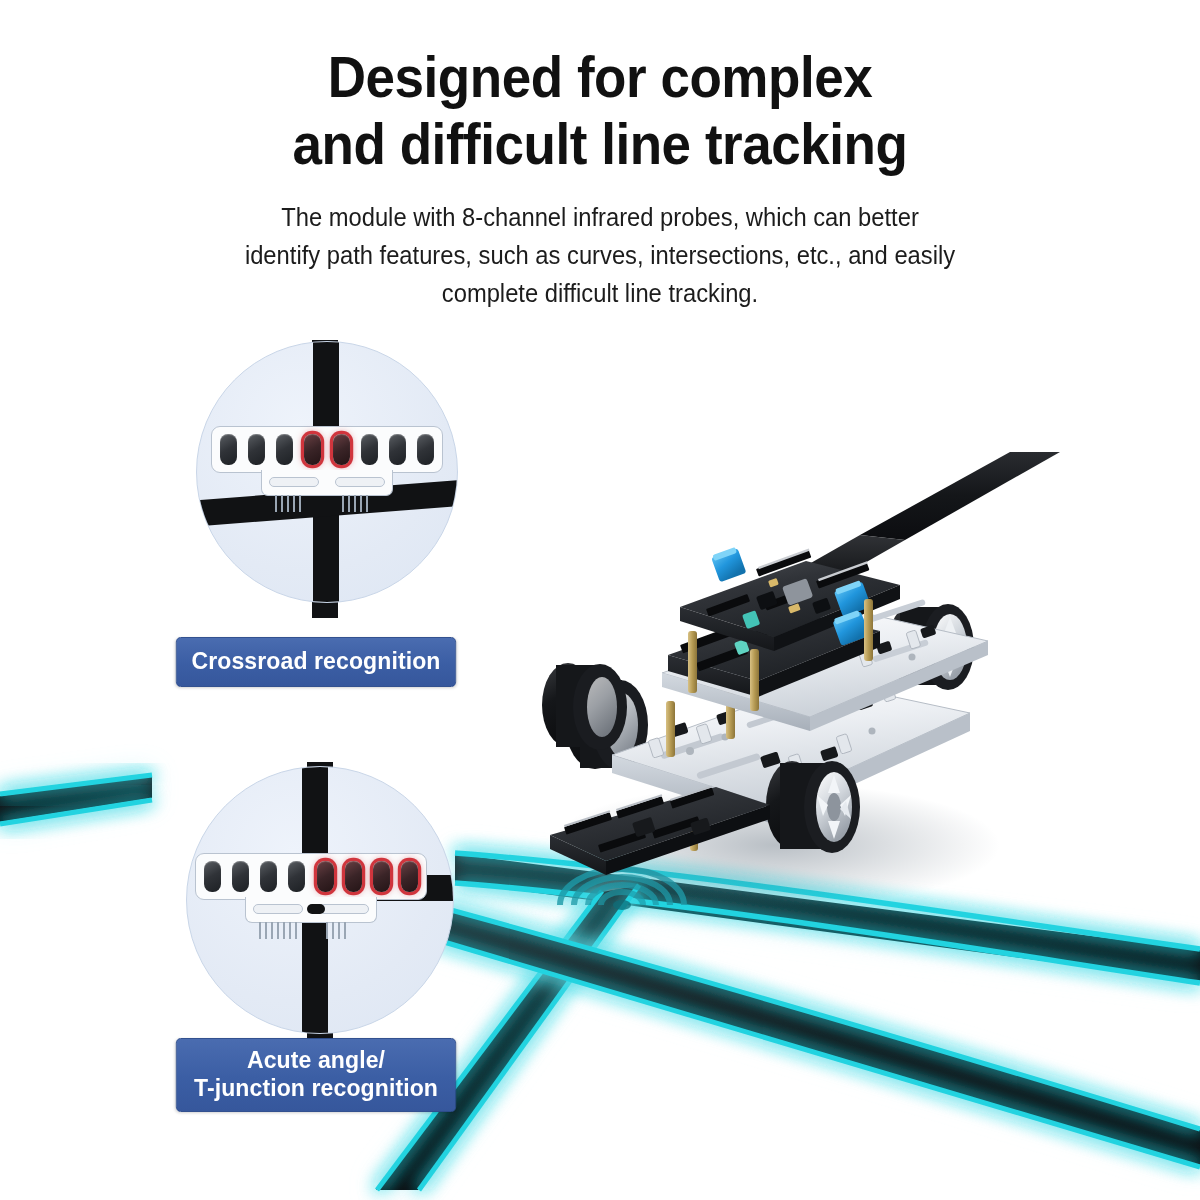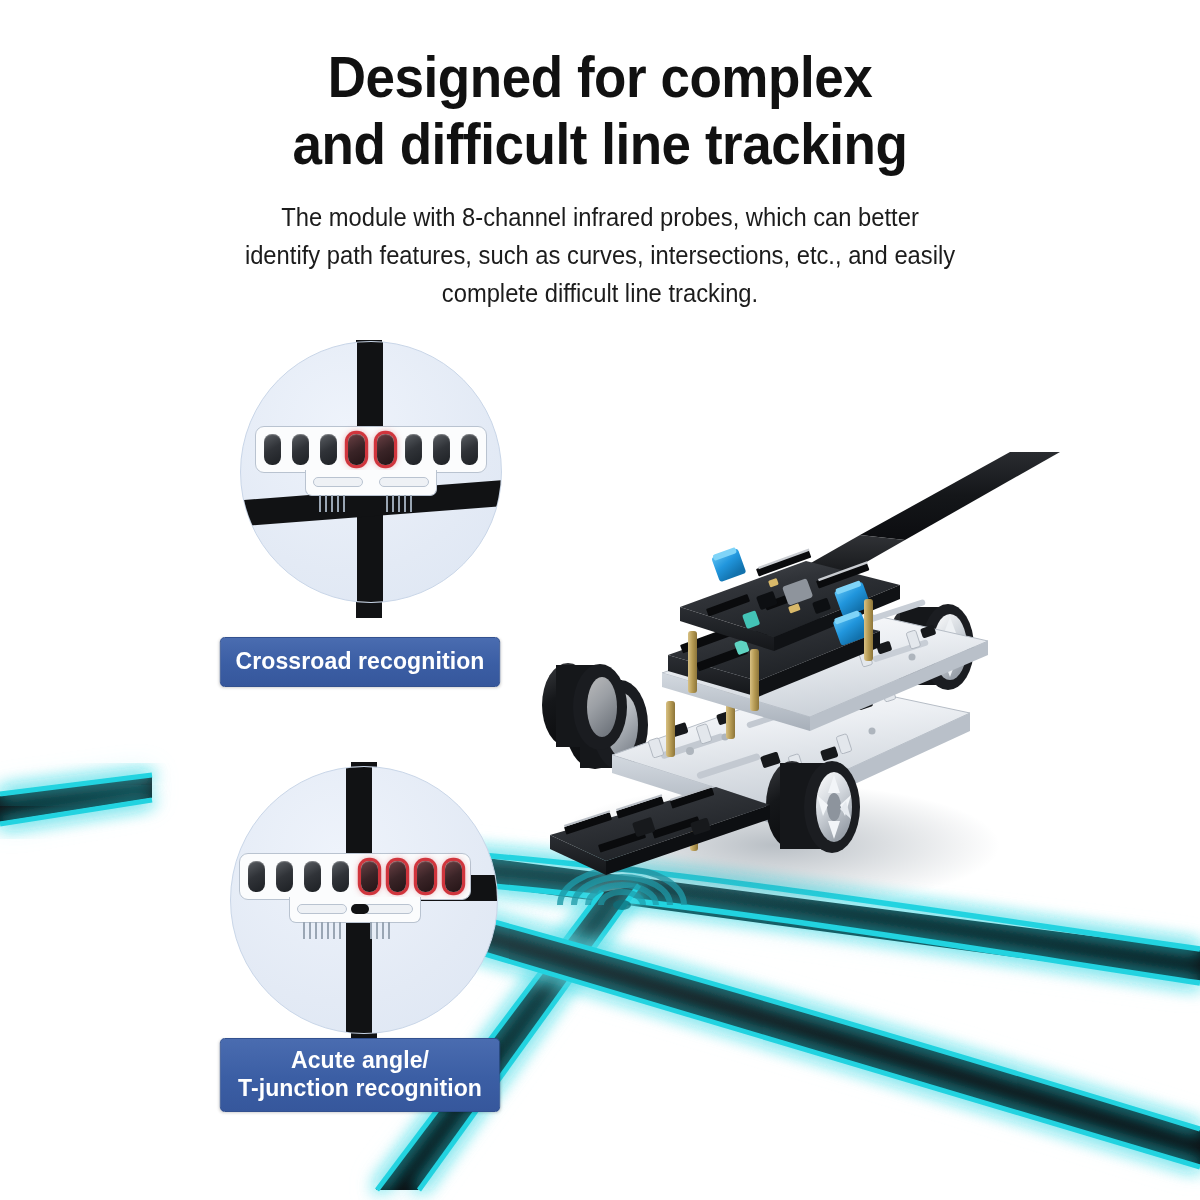--- a/index.html
+++ b/index.html
@@ -3,21 +3,21 @@
 <meta charset="utf-8">
 <title>Line Tracking Module</title>
 <style>
   * { box-sizing: border-box; margin: 0; padding: 0; }
   html, body {
     width: 1200px; height: 1200px;
     background: #ffffff;
     font-family: "Liberation Sans", sans-serif;
     overflow: hidden;
   }
-  #stage { position: relative; width: 1200px; height: 1200px; background: #fff; padding-left: 44px; }
+  #stage { position: relative; width: 1200px; height: 1200px; background: #fff; }
 
   
   .headline {
     position: absolute; left: 0; top: 44px; width: 1200px;
     text-align: center;
     font-family: "Liberation Sans", sans-serif;
     font-weight: 700;
     font-size: 57px;
     line-height: 1.18;
     letter-spacing: -0.5px;

